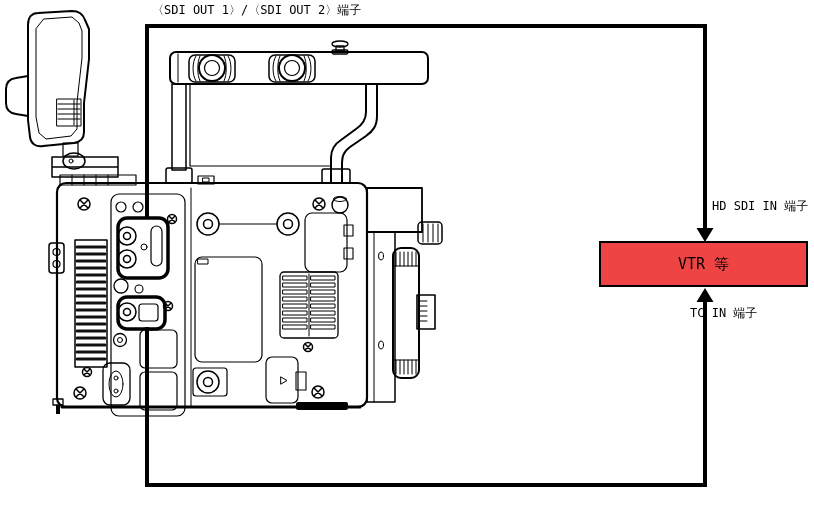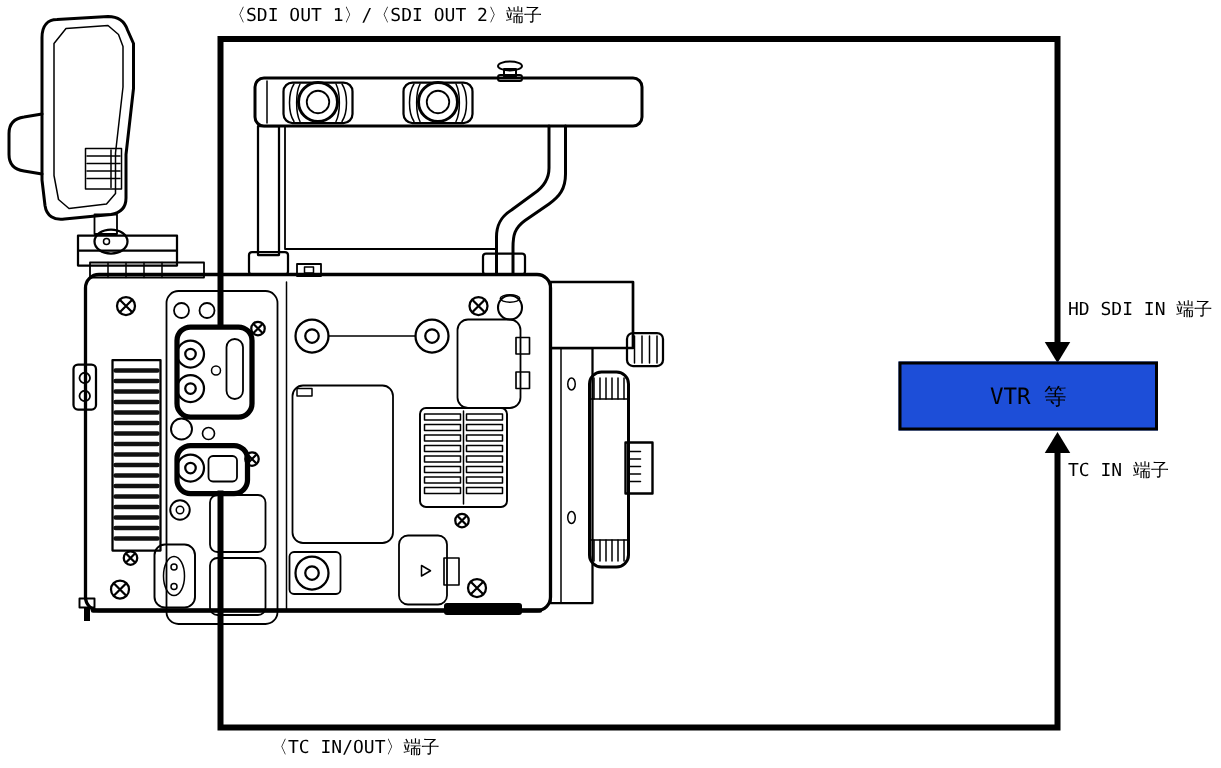--- a/index.html
+++ b/index.html
@@ -17,34 +17,34 @@
     font-size: 12px;
     line-height: 17px;
     color: #000;
     white-space: nowrap;
     letter-spacing: 0px;
   }
   .vtr-box {
     position: absolute;
     left: 599px;
     top: 241px;
-    width: 173px;
+    width: 209px;
     height: 46px;
     border: 2px solid #000;
     box-sizing: border-box;
-    background: #1d4ed8;
+    background: #ef4444;
     display: flex;
     align-items: center;
     justify-content: center;
     font-size: 15px;
     color: #000;
   }
   .label-sdi-out   { left: 152px; top: 2px; }
   .label-hd-sdi-in { left: 712px; top: 198px; }
-  .label-tc-in     { left: 712px; top: 305px; }
+  .label-tc-in     { left: 690px; top: 305px; }
   .label-tc-inout  { left: 180px; top: 490px; }
 </style>
 </head>
 <body>
 
 <div class="page">
 
   <svg class="diagram-svg" width="814" height="512" viewBox="0 0 814 512">
     <defs>
       <g id="screw">
@@ -207,15 +207,14 @@
   <div class="label label-sdi-out">〈SDI OUT 1〉/〈SDI OUT 2〉端子</div>
 
   <div class="label label-hd-sdi-in">HD SDI IN 端子</div>
 
   <div class="vtr-box">
     <span>VTR 等</span>
   </div>
 
   <div class="label label-tc-in">TC IN 端子</div>
 
-  <div class="label label-tc-inout">〈TC IN/OUT〉端子</div>
 
 </div>
 
 </body></html>

